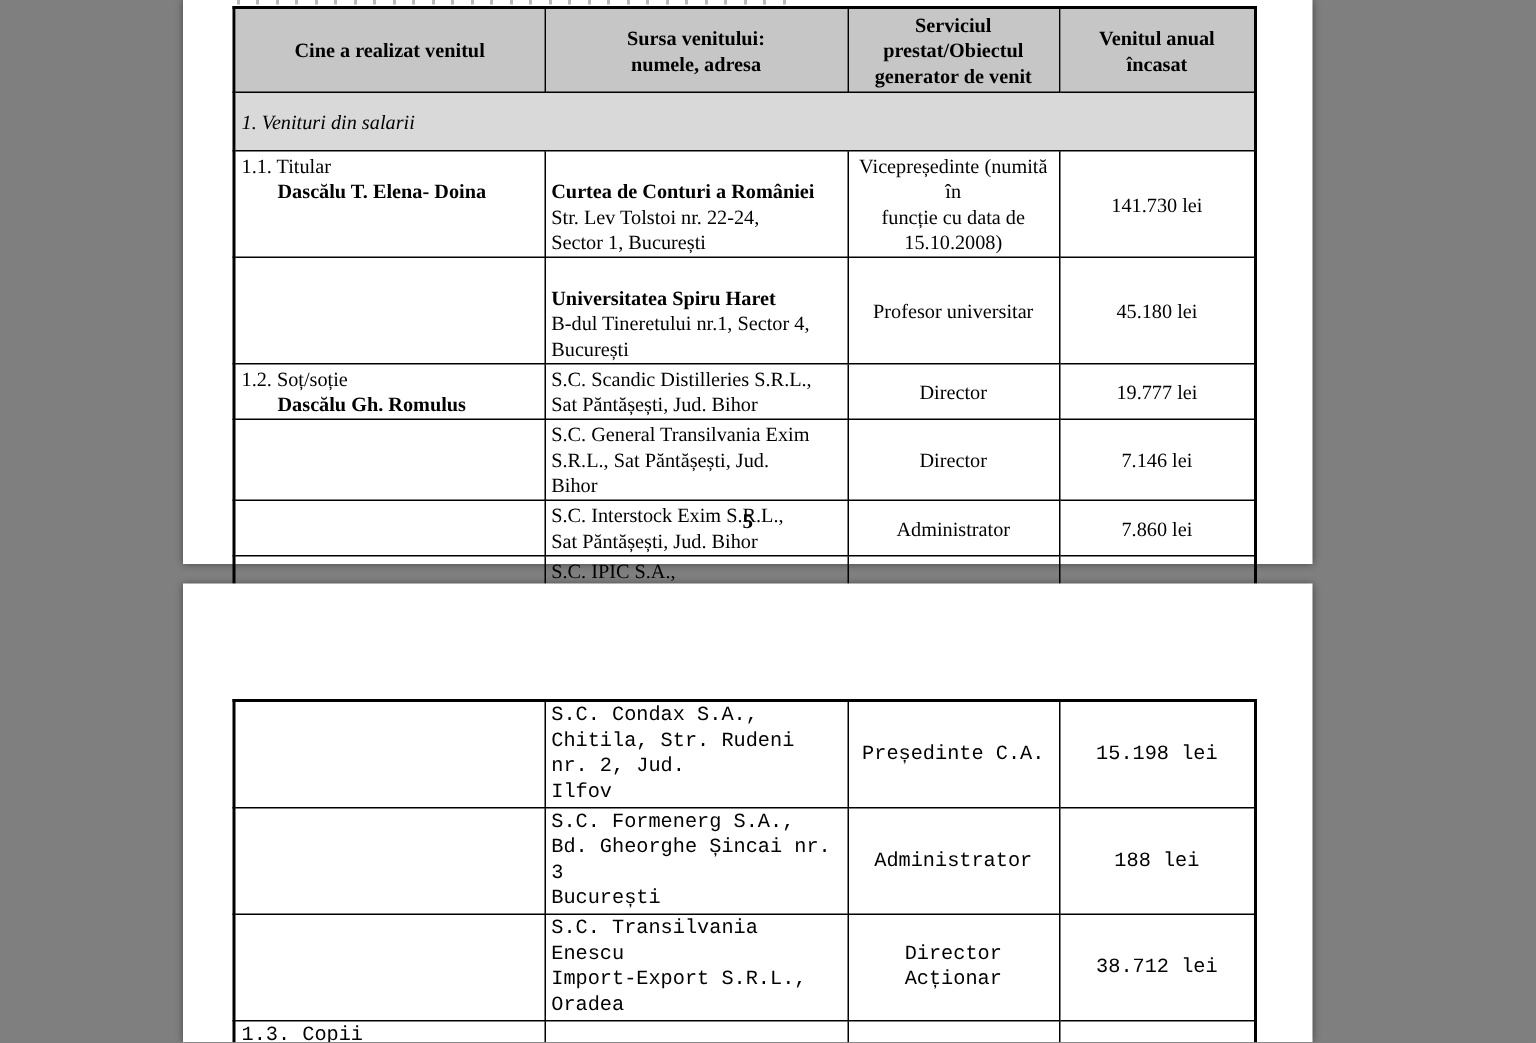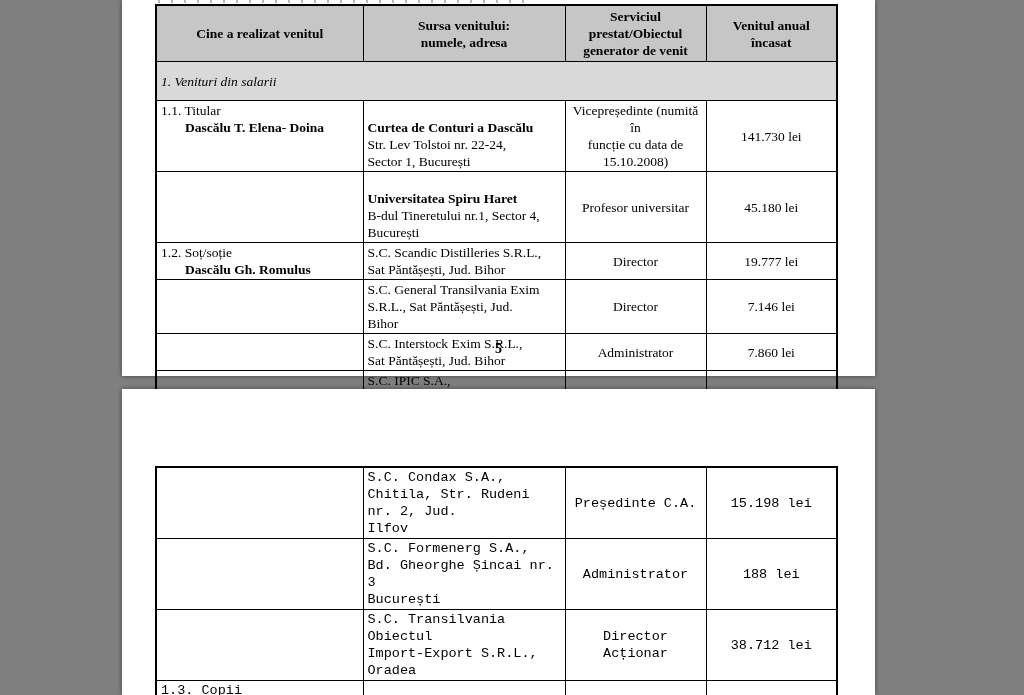--- a/index.html
+++ b/index.html
@@ -103,21 +103,21 @@
       <tr class="section sect">
         <td colspan="4">1. Venituri din salarii</td>
       </tr>
 
       <tr class="r0">
         <td>
           <span>1.1. Titular</span>
           <span class="who-name">Dascălu T. Elena- Doina</span>
         </td>
         <td class="src">
-          <span class="src-bold">Curtea de Conturi a Dascălu</span><span>Str. Lev Tolstoi nr. 22-24,
+          <span class="src-bold">Curtea de Conturi a României</span><span>Str. Lev Tolstoi nr. 22-24,
 Sector 1, București</span>
         </td>
         <td class="service">Vicepreședinte (numită în
 funcție cu data de
 15.10.2008)</td>
         <td class="income">141.730 lei</td>
       </tr>
 
       <tr class="r1">
         <td></td>
@@ -194,21 +194,21 @@
         <td></td>
         <td class="src">S.C. Formenerg S.A.,
 Bd. Gheorghe Șincai nr. 3
 București</td>
         <td class="service">Administrator</td>
         <td class="income">188 lei</td>
       </tr>
 
       <tr class="r2">
         <td></td>
-        <td class="src">S.C. Transilvania Obiectul
+        <td class="src">S.C. Transilvania Enescu
 Import-Export S.R.L., Oradea</td>
         <td class="service">Director Acționar</td>
         <td class="income">38.712 lei</td>
       </tr>
 
 
       <tr class="r4">
         <td>
           <span>1.3. Copii</span>
         </td>

